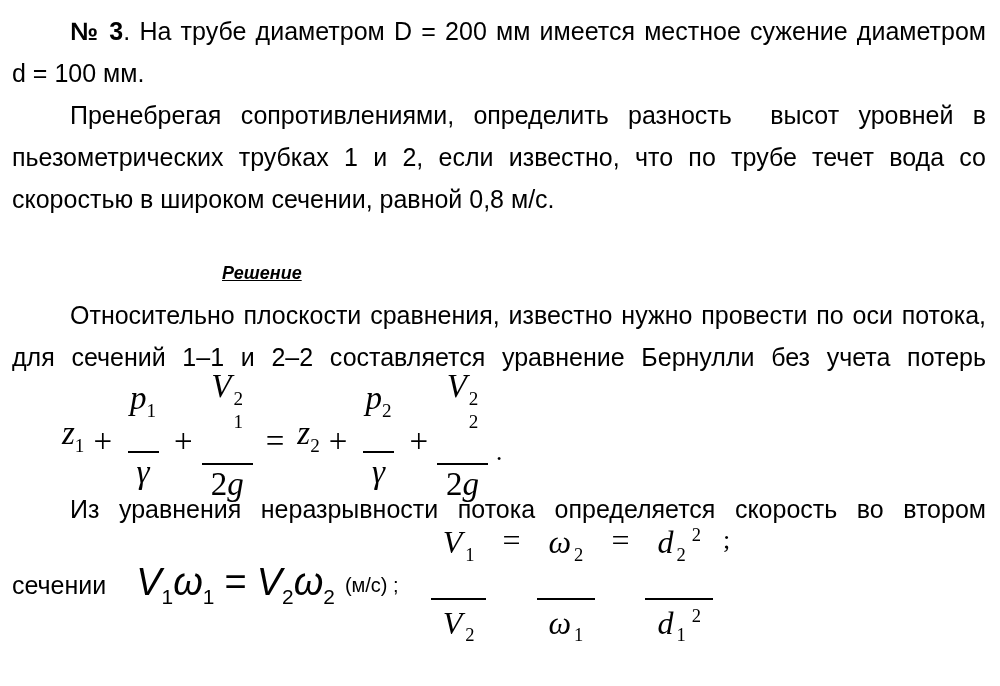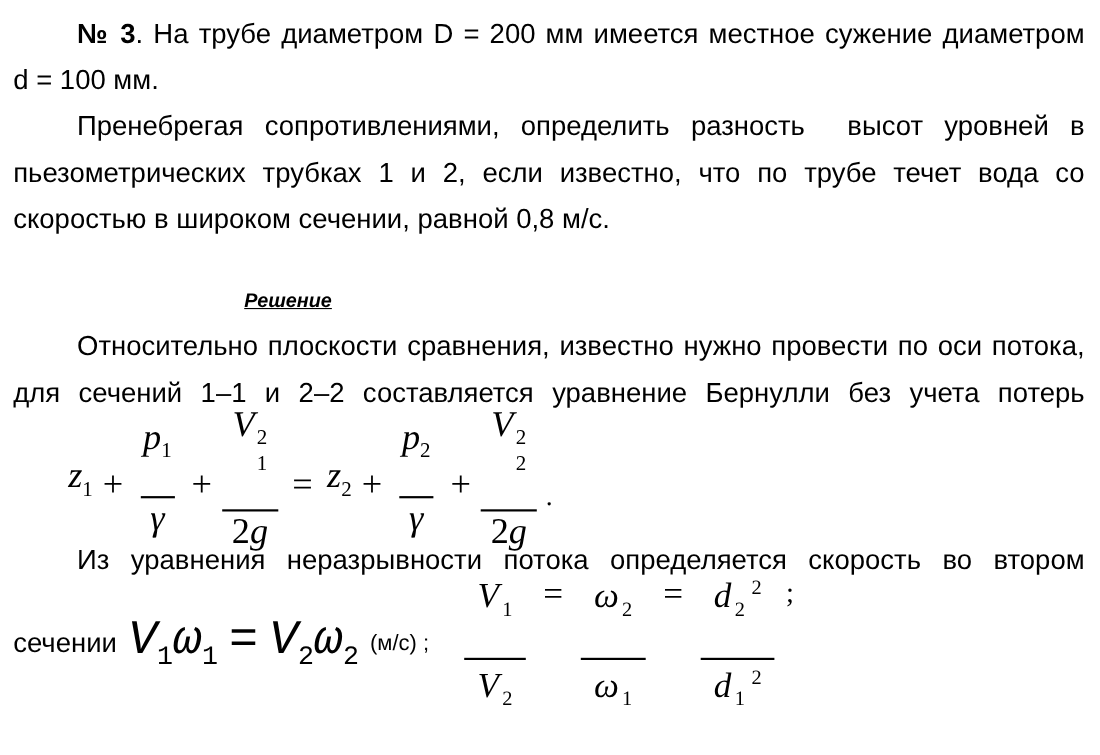--- a/index.html
+++ b/index.html
@@ -49,21 +49,21 @@
   .vstack {
     display: inline-flex; flex-direction: column; align-items: flex-start;
     font-size: .58em; line-height: 1.2;
     vertical-align: -0.45em; margin-left: 2px; font-style: normal;
   }
   .dot { align-self: flex-end; padding-bottom: 22px; margin-left: 8px; font-size: 25px; }
 
   
   .bottom { display: flex; align-items: center; margin-top: 4px; height: 102px; }
   .prefix { font-size: 25px; }
-  .cont { font-family: Liberation Mono, monospace; font-size: 44px; margin-left: 10px; white-space: nowrap; }
+  .cont { font-family: Liberation Sans, sans-serif; font-size: 38px; margin-left: 30px; white-space: nowrap; }
   .cont i { font-style: italic; }
   .cont sub { font-size: .55em; }
   .cont .ceq { margin: 0 10px; }
   .units { font-size: 20px; margin-left: 10px; position: relative; top: 0; }
 
   .ratio {
     display: flex; align-items: flex-start;
     margin-left: 32px;
     font-family: Liberation Serif, serif; font-size: 32px;
   }

